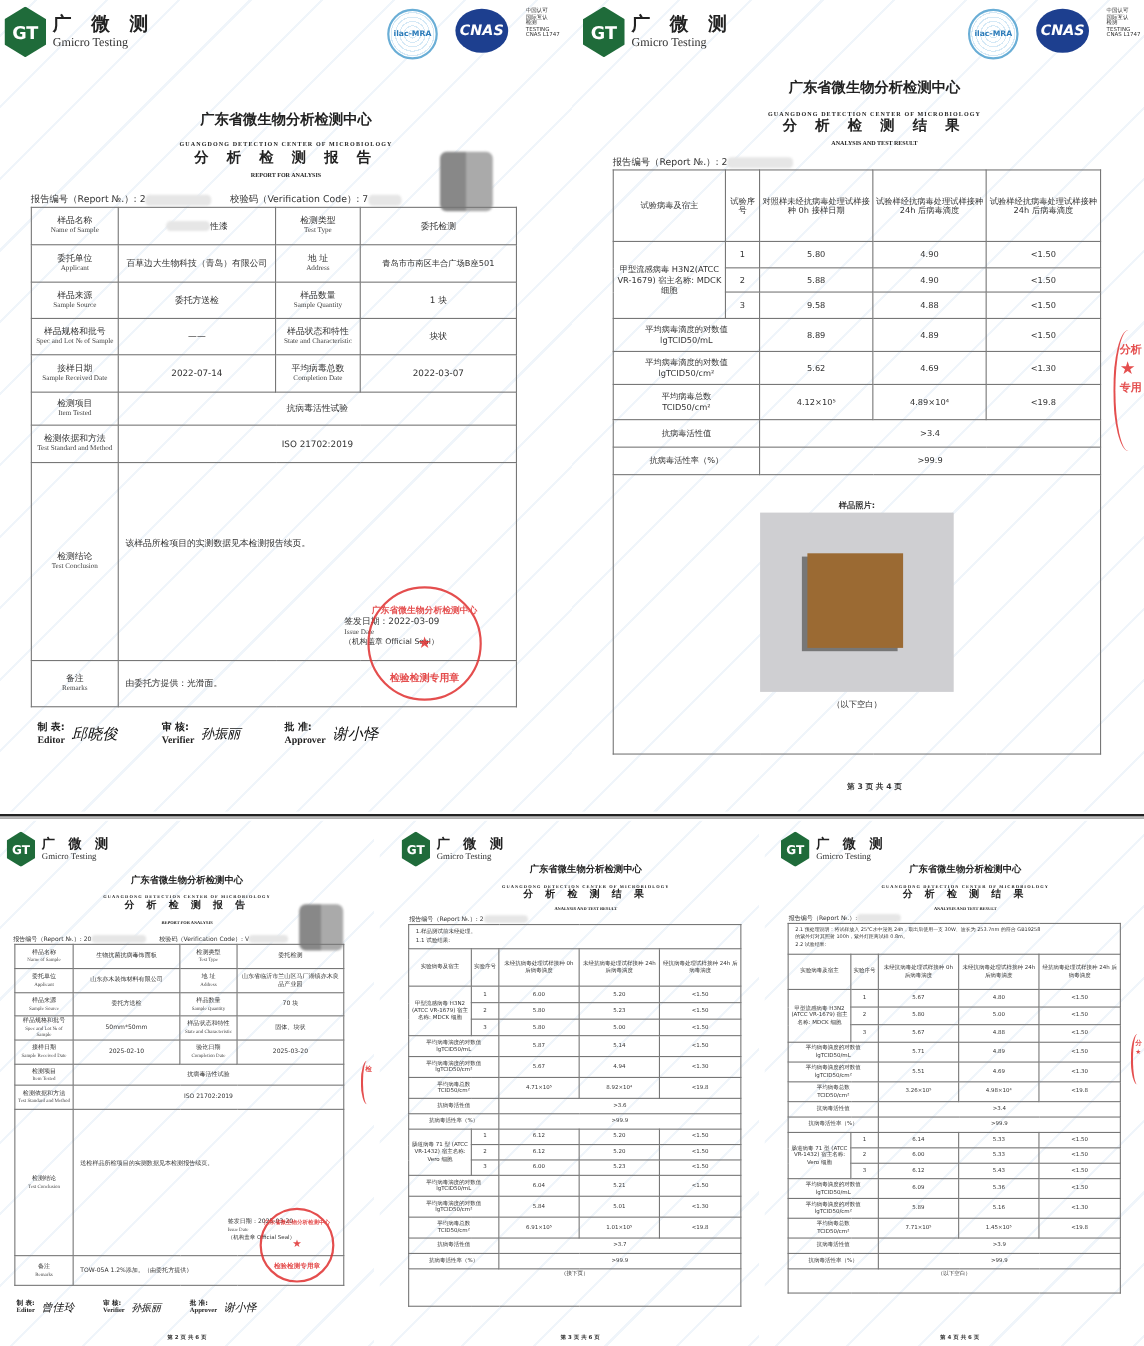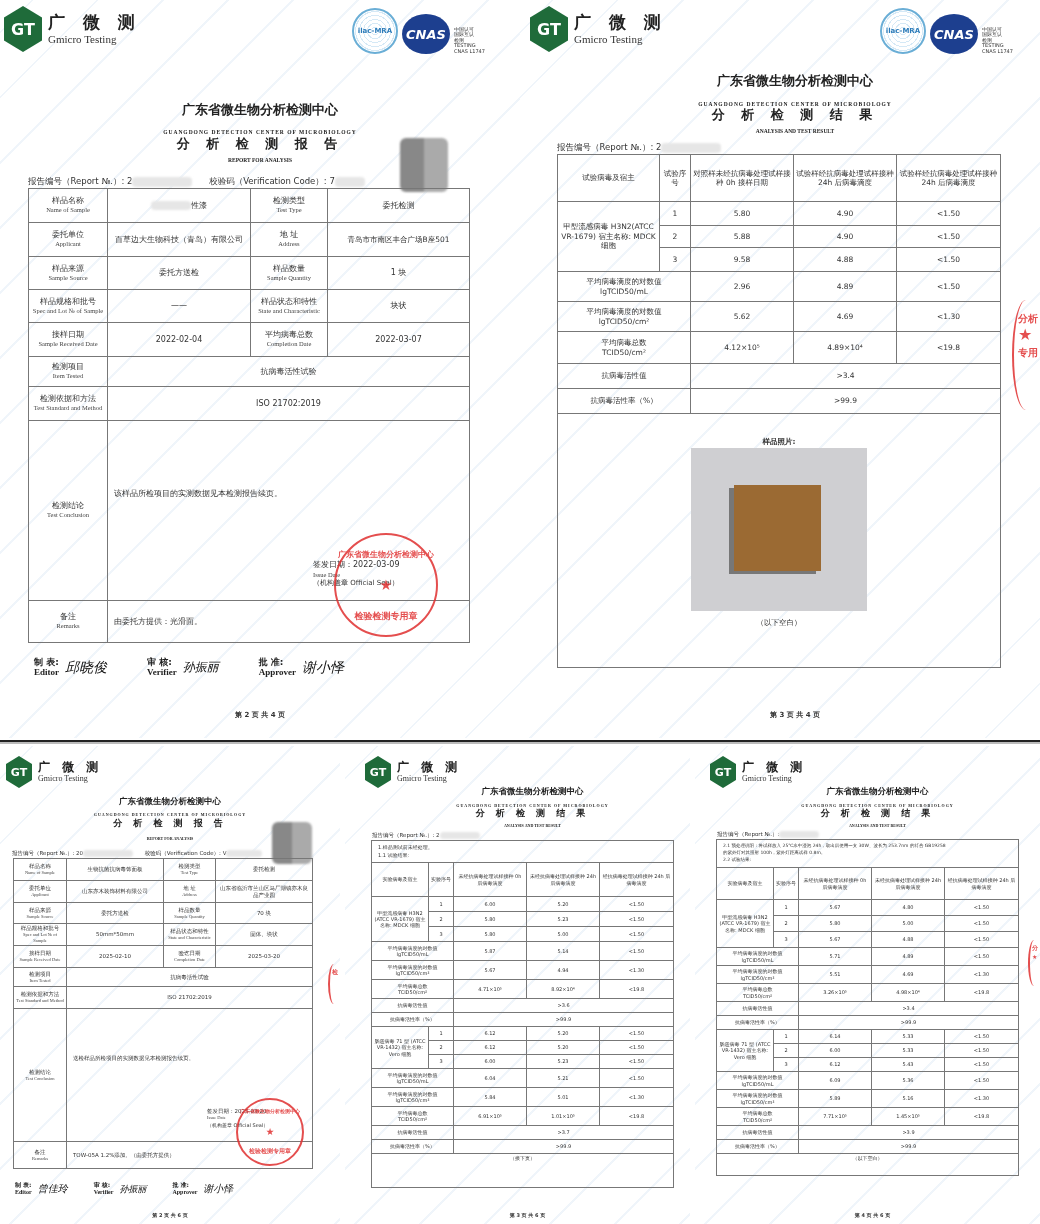--- a/index.html
+++ b/index.html
@@ -6,21 +6,21 @@
 html,body{width:1040px;height:1224px;overflow:hidden;background:#fff}
 body{font-family:"DejaVu Serif","Liberation Serif",serif;color:#222;position:relative}
 .page{position:absolute;background:#fff;overflow:hidden}
 .wm{position:absolute;inset:0;pointer-events:none;
  background-image:repeating-linear-gradient(135deg,rgba(170,200,230,0) 0 22px,rgba(170,200,230,.18) 22px 24px,rgba(170,200,230,0) 24px 46px);}
 .logo{position:absolute;display:flex;align-items:center;gap:6px}
 .hex{background:#1f6b3a;color:#fff;font-family:"DejaVu Sans",sans-serif;font-weight:bold;display:flex;align-items:center;justify-content:center;
  clip-path:polygon(50% 0,100% 25%,100% 75%,50% 100%,0 75%,0 25%);border:none}
 .logo .cn{font-family:"DejaVu Sans",sans-serif;font-weight:bold;letter-spacing:6px;color:#222;line-height:1}
 .logo .en{font-family:"Liberation Serif",serif;color:#333;line-height:1}
-.cert{position:absolute;display:flex;align-items:flex-end;gap:4px}
+.cert{position:absolute;display:flex;align-items:flex-start;gap:16px}
 .ilac{border-radius:50%;border:2px solid #6aaed6;color:#2b7bb9;font-family:"DejaVu Sans",sans-serif;font-weight:bold;display:flex;align-items:center;justify-content:center;
  background:repeating-radial-gradient(circle,#fff 0 3px,#d5e9f6 3px 4px)}
 .cnas{background:#1d3f8f;color:#fff;font-family:"DejaVu Sans",sans-serif;font-weight:bold;font-style:italic;border-radius:50%;display:flex;align-items:center;justify-content:center}
 .certtxt{font-family:"DejaVu Sans",sans-serif;color:#333;line-height:1.1}
 .title{position:absolute;left:0;right:0;text-align:center;font-weight:bold;line-height:1.2}
 .t1{font-family:"DejaVu Sans",sans-serif}
 .t2{font-family:"Liberation Serif",serif;letter-spacing:1px}
 .t3{font-family:"DejaVu Sans",sans-serif;letter-spacing:6px}
 .t4{font-family:"Liberation Serif",serif}
 .reportno{position:absolute;font-family:"DejaVu Sans",sans-serif;color:#333;white-space:nowrap}
@@ -103,21 +103,21 @@
       <td>1 块</td>
     </tr>
     <tr style="height:33px">
       <td><span>样品规格和批号</span><span class="en" style="font-size:6.5px">Spec and Lot № of Sample</span></td>
       <td>——</td>
       <td><span>样品状态和特性</span><span class="en" style="font-size:6.5px">State and Characteristic</span></td>
       <td>块状</td>
     </tr>
     <tr style="height:34px">
       <td><span>接样日期</span><span class="en" style="font-size:6.5px">Sample Received Date</span></td>
-      <td>2022-02-04</td>
+      <td>2022-07-14</td>
       <td><span>平均病毒总数</span><span class="en" style="font-size:6.5px">Completion Date</span></td>
       <td>2022-03-07</td>
     </tr>
     <tr style="height:30px">
       <td><span>检测项目</span><span class="en" style="font-size:6.5px">Item Tested</span></td>
       <td colspan="3">抗病毒活性试验</td>
     </tr>
     <tr style="height:34px">
       <td><span>检测依据和方法</span><span class="en" style="font-size:6.5px">Test Standard and Method</span></td>
       <td colspan="3">ISO 21702:2019</td>
@@ -151,21 +151,20 @@
       </div>
     <div class="sig">
         <div class="lbl"><span>审 核:</span><span class="en">Verifier</span></div>
         <span class="hand" style="font-size:12px">孙振丽</span>
       </div>
     <div class="sig">
         <div class="lbl"><span>批 准:</span><span class="en">Approver</span></div>
         <span class="hand" style="font-size:14px">谢小怿</span>
       </div>
   </div>
-  <div class="footer" style="top:710px;font-size:7px">第 2 页 共 4 页</div>
 </div>
 
 <div class="page" style="left:520px;top:0;width:520px;height:738px">
   <div class="wm"></div>
   <div class="logo" style="left:10px;top:6px">
     <div class="hex" style="width:38px;height:46px;font-size:16px">GT</div>
     <div>
         <div class="cn" style="font-size:17px">广 微 测</div>
         <div class="en" style="font-size:11px;margin-top:3px">Gmicro Testing</div>
       </div>
@@ -190,21 +189,21 @@
   </div>
   <table style="left:37px;top:154px;width:443px;font-size:7.5px">
     <colgroup>
         <col style="width:102px">
         <col style="width:31px">
         <col style="width:103px">
         <col style="width:103px">
         <col style="width:104px">
       </colgroup>
     <tbody>
-        <tr style="height:47px">
+        <tr style="height:65px">
       <td>试验病毒及宿主</td>
       <td>试验序号</td>
       <td>对照样未经抗病毒处理试样接种 0h 接样日期</td>
       <td>试验样经抗病毒处理试样接种 24h 后病毒滴度</td>
       <td>试验样经抗病毒处理试样接种 24h 后病毒滴度</td>
     </tr>
     <tr style="height:24px">
       <td rowspan="3">甲型流感病毒 H3N2(ATCC VR-1679) 宿主名称: MDCK 细胞</td>
       <td>1</td>
           <td>5.80</td>
@@ -218,21 +217,21 @@
           <td>&lt;1.50</td>
     </tr>
     <tr style="height:24px">
       <td>3</td>
           <td>9.58</td>
           <td>4.88</td>
           <td>&lt;1.50</td>
     </tr>
     <tr style="height:30px">
       <td colspan="2"><span>平均病毒滴度的对数值</span><br><span>lgTCID50/mL</span></td>
-      <td>2.96</td>
+      <td>8.89</td>
           <td>4.89</td>
           <td>&lt;1.50</td>
     </tr>
     <tr style="height:30px">
       <td colspan="2"><span>平均病毒滴度的对数值</span><br><span>lgTCID50/cm²</span></td>
       <td>5.62</td>
           <td>4.69</td>
           <td>&lt;1.30</td>
     </tr>
     <tr style="height:32px">

